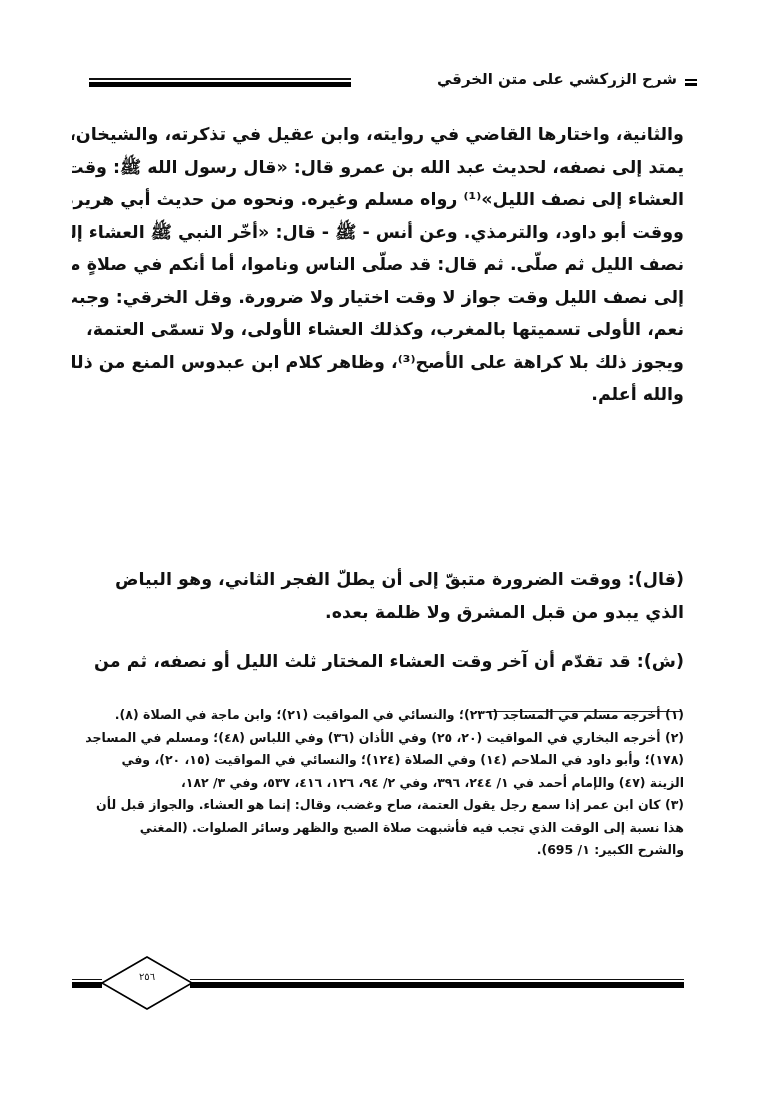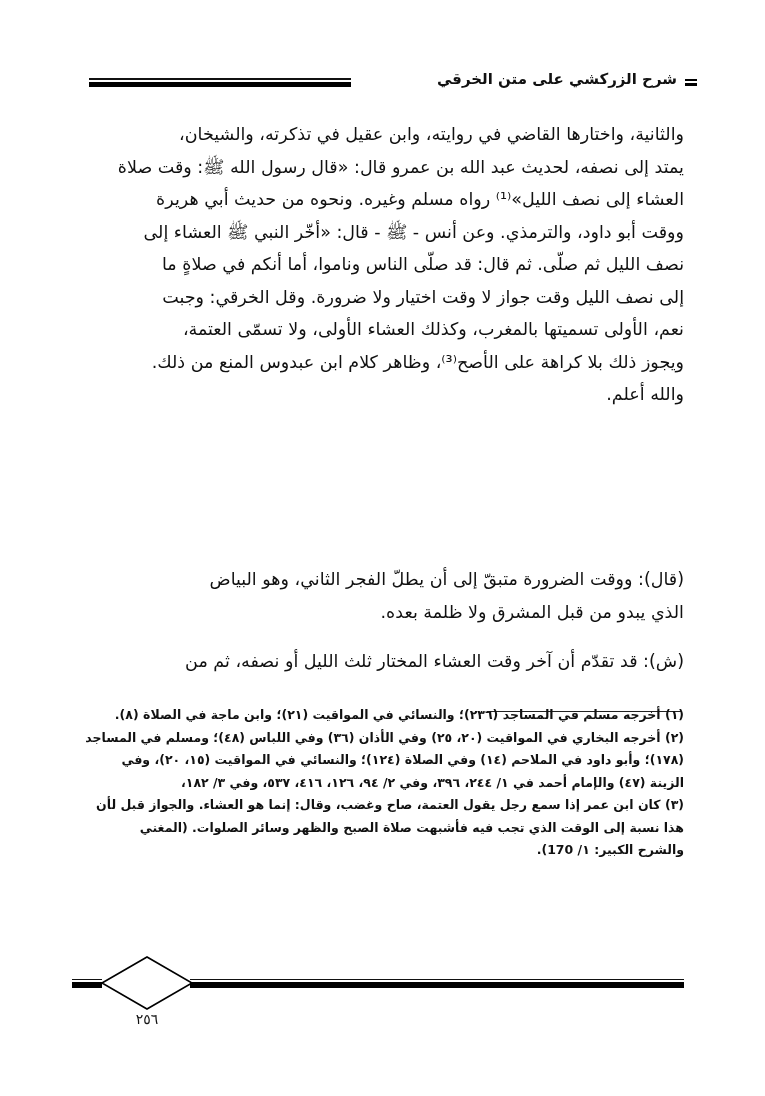--- a/index.html
+++ b/index.html
@@ -15,21 +15,21 @@
   .header-rule .r1 { position: absolute; left: 0; top: 0; width: 100%; height: 2px; background:#111; }
   .header-rule .r2 { position: absolute; left: 0; top: 4px; width: 100%; height: 5px; background:#000; }
   .header-title { position: absolute; right: 20px; top: 0; font-weight: bold; font-size: 15px; direction: rtl; white-space: nowrap; letter-spacing: -0.3px; }
   .header-mark { position: absolute; right: 0; top: 9px; width: 12px; height: 7px; }
   .header-mark .m1 { height: 2px; background:#000; margin-bottom: 2px; }
   .header-mark .m2 { height: 3px; background:#000; }
 
   
   .body-text {
     position: absolute; left: 72px; width: 612px; direction: rtl; text-align: justify;
-    text-align-last: right; font-size: 17.5px; font-weight: normal; line-height: 32.5px; letter-spacing: -0.4px;
+    text-align-last: right; font-size: 17.5px; font-weight: bold; line-height: 32.5px; letter-spacing: -0.4px;
   }
   .p1 { top: 118px; }
   .p2 { top: 563px; }
   .p3 { top: 645px; }
   .body-text .line { display: block; white-space: nowrap; overflow: hidden; text-align: right; }
 
   
   .fn-rule { position: absolute; right: 83px; top: 711px; width: 195px; height: 1px; background: #222; }
   .footnotes {
     position: absolute; left: 72px; width: 612px; top: 704px; direction: rtl;
@@ -37,21 +37,21 @@
   }
   .footnotes .fline { display: block; white-space: nowrap; overflow: hidden; text-align: right; }
 
   
   .footer { position: absolute; left: 72px; top: 955px; width: 612px; height: 56px; }
   .footer-rule-left { position: absolute; left: 0; top: 27px; width: 30px; height: 6px; background:#000; }
   .footer-rule-left::before { content:""; position:absolute; left:0; top:-3px; width:100%; height:1px; background:#111; }
   .footer-rule-right { position: absolute; left: 118px; right: 0; top: 27px; height: 6px; background:#000; }
   .footer-rule-right::before { content:""; position:absolute; left:0; top:-3px; width:100%; height:1px; background:#111; }
   .diamond { position: absolute; left: 28px; top: 0; width: 94px; height: 56px; }
-  .page-number { position: absolute; left: 28px; top: 16px; width: 94px; text-align: center; font-size: 14px; font-family: "DejaVu Serif", serif; direction: rtl; margin-top: 40px; }
+  .page-number { position: absolute; left: 28px; top: 16px; width: 94px; text-align: center; font-size: 10px; font-family: "DejaVu Serif", serif; direction: rtl; }
 </style>
 </head>
 <body>
 
 <div class="page">
 
   <div class="header">
     <div class="header-rule">
       <div class="r1"></div>
         <div class="r2"></div>
@@ -91,21 +91,21 @@
       <span class="fline">(١) أخرجه مسلم في المساجد (٢٣٦)؛ والنسائي في المواقيت (٢١)؛ وابن ماجة في الصلاة (٨).</span>
     </div>
     <div>
       <span class="fline">(٢) أخرجه البخاري في المواقيت (٢٠، ٢٥) وفي الأذان (٣٦) وفي اللباس (٤٨)؛ ومسلم في المساجد</span>
       <span class="fline">(١٧٨)؛ وأبو داود في الملاحم (١٤) وفي الصلاة (١٢٤)؛ والنسائي في المواقيت (١٥، ٢٠)، وفي</span>
       <span class="fline">الزينة (٤٧) والإمام أحمد في ١/ ٢٤٤، ٣٩٦، وفي ٢/ ٩٤، ١٢٦، ٤١٦، ٥٣٧، وفي ٣/ ١٨٢،</span>
     </div>
     <div>
       <span class="fline">(٣) كان ابن عمر إذا سمع رجل يقول العتمة، صاح وغضب، وقال: إنما هو العشاء. والجواز قبل لأن</span>
       <span class="fline">هذا نسبة إلى الوقت الذي تجب فيه فأشبهت صلاة الصبح والظهر وسائر الصلوات. (المغني</span>
-      <span class="fline">والشرح الكبير: ١/ 170).</span>
+      <span class="fline">والشرح الكبير: ١/ 695).</span>
     </div>
   </div>
 
   <div class="footer">
     <div class="footer-rule-left"></div>
     <svg class="diamond" viewBox="0 0 94 56" width="94" height="56">
       <polygon points="2,28 47,2 92,28 47,54" fill="#fff" stroke="#000" stroke-width="1.6"></polygon>
     </svg>
     <div class="page-number">٢٥٦</div>
     <div class="footer-rule-right"></div>

